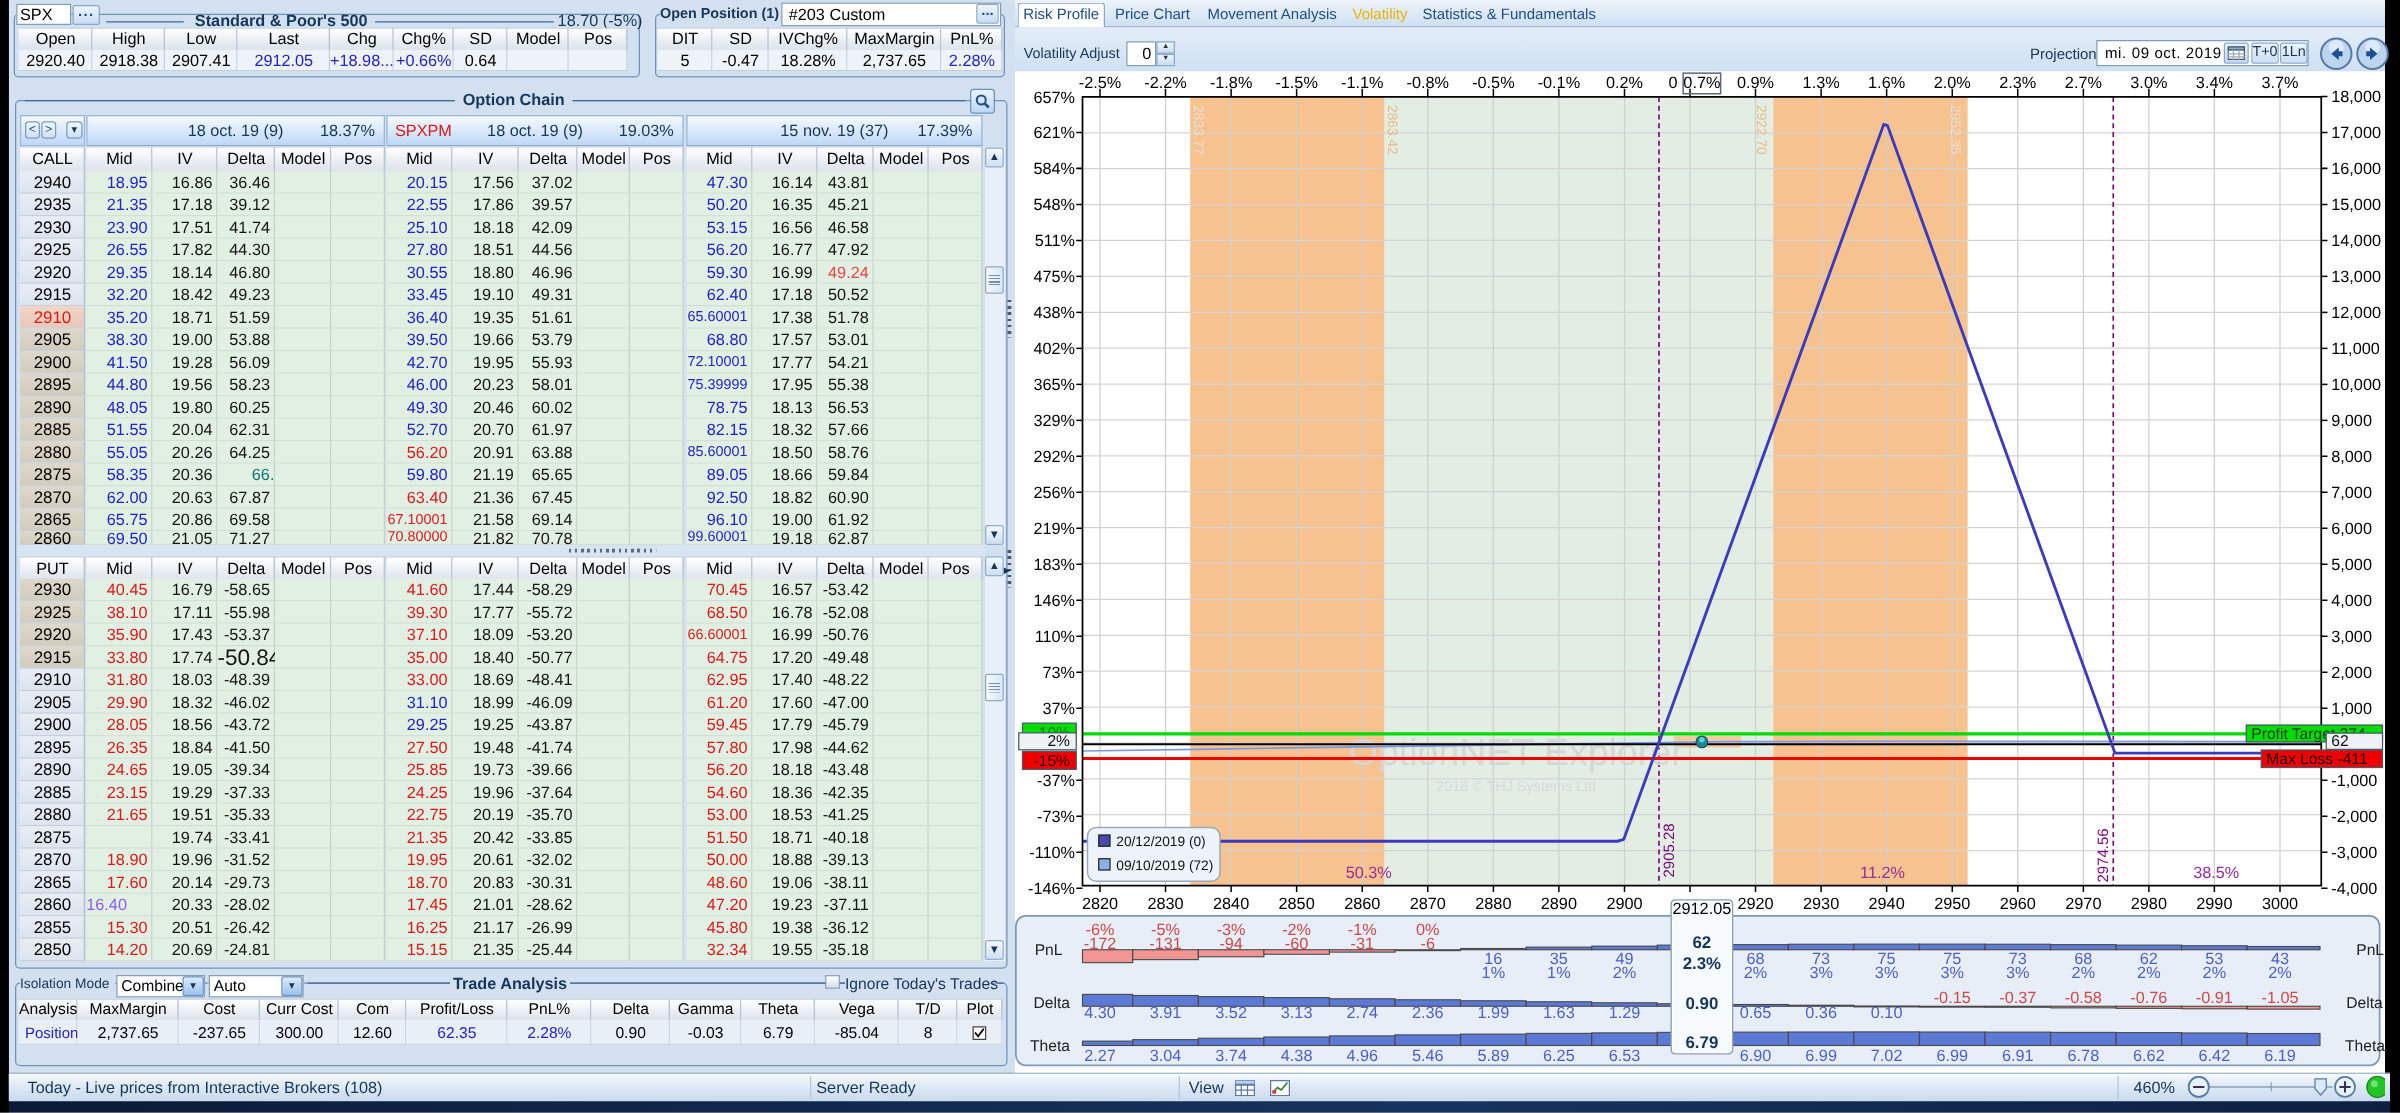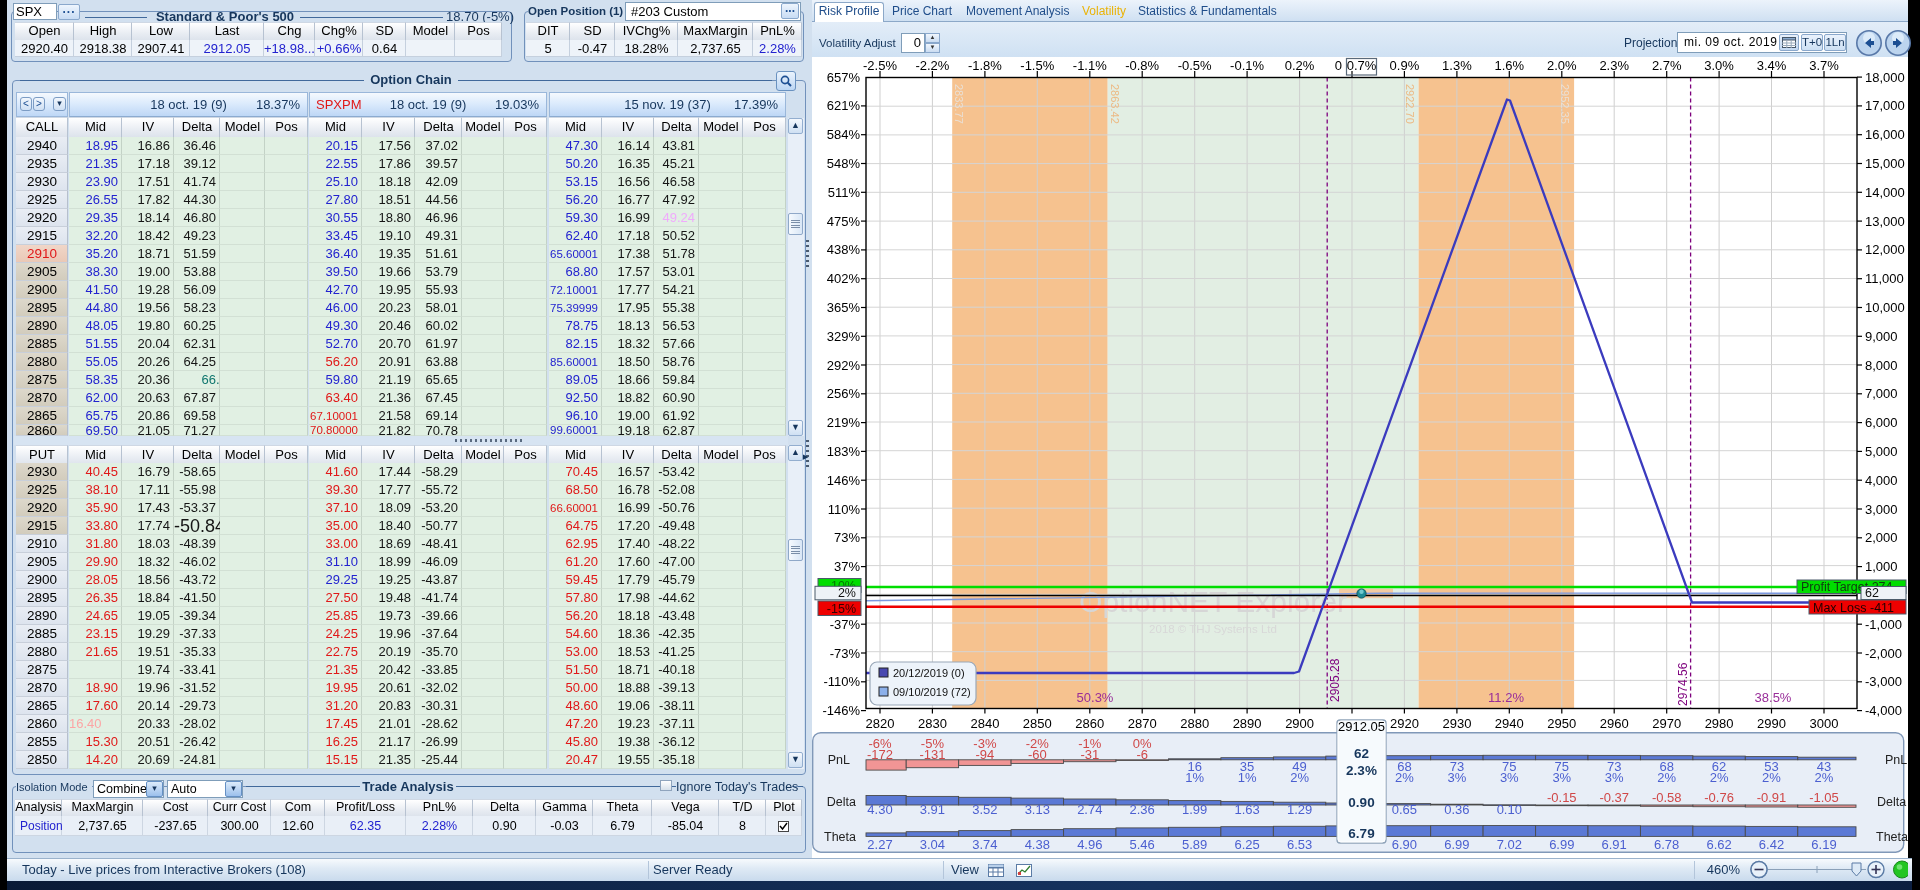--- a/index.html
+++ b/index.html
@@ -261,21 +261,21 @@
 <div class="num" style="position:absolute;left:362px;top:209px;width:53px;height:18px;font-size:13px;color:#151515;overflow:hidden;line-height:18px;">18.80</div>
 <div class="gcell" style="position:absolute;left:415px;top:209px;width:47px;height:18px;background:#e1f0e3;overflow:hidden;"></div>
 <div class="num" style="position:absolute;left:415px;top:209px;width:47px;height:18px;font-size:13px;color:#151515;overflow:hidden;line-height:18px;">46.96</div>
 <div class="gcell" style="position:absolute;left:462px;top:209px;width:42px;height:18px;background:#e1f0e3;overflow:hidden;"></div>
 <div class="gcell" style="position:absolute;left:504px;top:209px;width:43px;height:18px;background:#e1f0e3;overflow:hidden;"></div>
 <div class="gcell" style="position:absolute;left:549px;top:209px;width:53px;height:18px;background:#e1f0e3;overflow:hidden;"></div>
 <div class="num" style="position:absolute;left:549px;top:209px;width:53px;height:18px;font-size:13px;color:#2222cf;overflow:hidden;line-height:18px;">59.30</div>
 <div class="gcell" style="position:absolute;left:602px;top:209px;width:52px;height:18px;background:#e1f0e3;overflow:hidden;"></div>
 <div class="num" style="position:absolute;left:602px;top:209px;width:52px;height:18px;font-size:13px;color:#151515;overflow:hidden;line-height:18px;">16.99</div>
 <div class="gcell" style="position:absolute;left:654px;top:209px;width:45px;height:18px;background:#e1f0e3;overflow:hidden;"></div>
-<div class="num" style="position:absolute;left:654px;top:209px;width:45px;height:18px;font-size:13px;color:#f0abfc;overflow:hidden;line-height:18px;">49.24</div>
+<div class="num" style="position:absolute;left:654px;top:209px;width:45px;height:18px;font-size:13px;color:#ef4444;overflow:hidden;line-height:18px;">49.24</div>
 <div class="gcell" style="position:absolute;left:699px;top:209px;width:44px;height:18px;background:#e1f0e3;overflow:hidden;"></div>
 <div class="gcell" style="position:absolute;left:743px;top:209px;width:43px;height:18px;background:#e1f0e3;overflow:hidden;"></div>
 <div style="position:absolute;left:16px;top:227px;width:52px;height:18px;background:linear-gradient(#e9edf4,#dde4ee);border-right:1px solid #b6bfcc;border-bottom:1px solid #c8cfda;overflow:hidden;"></div>
 <div style="position:absolute;left:16px;top:227px;width:52px;height:18px;font-size:13.5px;text-align:center;color:#000;overflow:hidden;line-height:18px;">2915</div>
 <div class="gcell" style="position:absolute;left:69px;top:227px;width:53px;height:18px;background:#e1f0e3;overflow:hidden;"></div>
 <div class="num" style="position:absolute;left:69px;top:227px;width:53px;height:18px;font-size:13px;color:#2222cf;overflow:hidden;line-height:18px;">32.20</div>
 <div class="gcell" style="position:absolute;left:122px;top:227px;width:52px;height:18px;background:#e1f0e3;overflow:hidden;"></div>
 <div class="num" style="position:absolute;left:122px;top:227px;width:52px;height:18px;font-size:13px;color:#151515;overflow:hidden;line-height:18px;">18.42</div>
 <div class="gcell" style="position:absolute;left:174px;top:227px;width:46px;height:18px;background:#e1f0e3;overflow:hidden;"></div>
 <div class="num" style="position:absolute;left:174px;top:227px;width:46px;height:18px;font-size:13px;color:#151515;overflow:hidden;line-height:18px;">49.23</div>
@@ -961,39 +961,39 @@
 <div style="position:absolute;left:16px;top:697px;width:52px;height:18px;font-size:13.5px;text-align:center;color:#000;overflow:hidden;line-height:18px;">2865</div>
 <div class="gcell" style="position:absolute;left:69px;top:697px;width:53px;height:18px;background:#e1f0e3;overflow:hidden;"></div>
 <div class="num" style="position:absolute;left:69px;top:697px;width:53px;height:18px;font-size:13px;color:#e01818;overflow:hidden;line-height:18px;">17.60</div>
 <div class="gcell" style="position:absolute;left:122px;top:697px;width:52px;height:18px;background:#e1f0e3;overflow:hidden;"></div>
 <div class="num" style="position:absolute;left:122px;top:697px;width:52px;height:18px;font-size:13px;color:#151515;overflow:hidden;line-height:18px;">20.14</div>
 <div class="gcell" style="position:absolute;left:174px;top:697px;width:46px;height:18px;background:#e1f0e3;overflow:hidden;"></div>
 <div class="num" style="position:absolute;left:174px;top:697px;width:46px;height:18px;font-size:13px;color:#151515;overflow:hidden;line-height:18px;">-29.73</div>
 <div class="gcell" style="position:absolute;left:220px;top:697px;width:45px;height:18px;background:#e1f0e3;overflow:hidden;"></div>
 <div class="gcell" style="position:absolute;left:265px;top:697px;width:43px;height:18px;background:#e1f0e3;overflow:hidden;"></div>
 <div class="gcell" style="position:absolute;left:309px;top:697px;width:53px;height:18px;background:#e1f0e3;overflow:hidden;"></div>
-<div class="num" style="position:absolute;left:309px;top:697px;width:53px;height:18px;font-size:13px;color:#e01818;overflow:hidden;line-height:18px;">31.20</div>
+<div class="num" style="position:absolute;left:309px;top:697px;width:53px;height:18px;font-size:13px;color:#e01818;overflow:hidden;line-height:18px;">18.70</div>
 <div class="gcell" style="position:absolute;left:362px;top:697px;width:53px;height:18px;background:#e1f0e3;overflow:hidden;"></div>
 <div class="num" style="position:absolute;left:362px;top:697px;width:53px;height:18px;font-size:13px;color:#151515;overflow:hidden;line-height:18px;">20.83</div>
 <div class="gcell" style="position:absolute;left:415px;top:697px;width:47px;height:18px;background:#e1f0e3;overflow:hidden;"></div>
 <div class="num" style="position:absolute;left:415px;top:697px;width:47px;height:18px;font-size:13px;color:#151515;overflow:hidden;line-height:18px;">-30.31</div>
 <div class="gcell" style="position:absolute;left:462px;top:697px;width:42px;height:18px;background:#e1f0e3;overflow:hidden;"></div>
 <div class="gcell" style="position:absolute;left:504px;top:697px;width:43px;height:18px;background:#e1f0e3;overflow:hidden;"></div>
 <div class="gcell" style="position:absolute;left:549px;top:697px;width:53px;height:18px;background:#e1f0e3;overflow:hidden;"></div>
 <div class="num" style="position:absolute;left:549px;top:697px;width:53px;height:18px;font-size:13px;color:#e01818;overflow:hidden;line-height:18px;">48.60</div>
 <div class="gcell" style="position:absolute;left:602px;top:697px;width:52px;height:18px;background:#e1f0e3;overflow:hidden;"></div>
 <div class="num" style="position:absolute;left:602px;top:697px;width:52px;height:18px;font-size:13px;color:#151515;overflow:hidden;line-height:18px;">19.06</div>
 <div class="gcell" style="position:absolute;left:654px;top:697px;width:45px;height:18px;background:#e1f0e3;overflow:hidden;"></div>
 <div class="num" style="position:absolute;left:654px;top:697px;width:45px;height:18px;font-size:13px;color:#151515;overflow:hidden;line-height:18px;">-38.11</div>
 <div class="gcell" style="position:absolute;left:699px;top:697px;width:44px;height:18px;background:#e1f0e3;overflow:hidden;"></div>
 <div class="gcell" style="position:absolute;left:743px;top:697px;width:43px;height:18px;background:#e1f0e3;overflow:hidden;"></div>
 <div style="position:absolute;left:16px;top:715px;width:52px;height:18px;background:linear-gradient(#e9edf4,#dde4ee);border-right:1px solid #b6bfcc;border-bottom:1px solid #c8cfda;overflow:hidden;"></div>
 <div style="position:absolute;left:16px;top:715px;width:52px;height:18px;font-size:13.5px;text-align:center;color:#000;overflow:hidden;line-height:18px;">2860</div>
 <div class="gcell" style="position:absolute;left:69px;top:715px;width:53px;height:18px;background:#e1f0e3;overflow:hidden;"></div>
-<div class="num" style="position:absolute;left:69px;top:715px;width:35px;height:18px;font-size:13px;color:#fca5a5;overflow:hidden;line-height:18px;">16.40</div>
+<div class="num" style="position:absolute;left:69px;top:715px;width:35px;height:18px;font-size:13px;color:#8b5cf6;overflow:hidden;line-height:18px;">16.40</div>
 <div class="gcell" style="position:absolute;left:122px;top:715px;width:52px;height:18px;background:#e1f0e3;overflow:hidden;"></div>
 <div class="num" style="position:absolute;left:122px;top:715px;width:52px;height:18px;font-size:13px;color:#151515;overflow:hidden;line-height:18px;">20.33</div>
 <div class="gcell" style="position:absolute;left:174px;top:715px;width:46px;height:18px;background:#e1f0e3;overflow:hidden;"></div>
 <div class="num" style="position:absolute;left:174px;top:715px;width:46px;height:18px;font-size:13px;color:#151515;overflow:hidden;line-height:18px;">-28.02</div>
 <div class="gcell" style="position:absolute;left:220px;top:715px;width:45px;height:18px;background:#e1f0e3;overflow:hidden;"></div>
 <div class="gcell" style="position:absolute;left:265px;top:715px;width:43px;height:18px;background:#e1f0e3;overflow:hidden;"></div>
 <div class="gcell" style="position:absolute;left:309px;top:715px;width:53px;height:18px;background:#e1f0e3;overflow:hidden;"></div>
 <div class="num" style="position:absolute;left:309px;top:715px;width:53px;height:18px;font-size:13px;color:#e01818;overflow:hidden;line-height:18px;">17.45</div>
 <div class="gcell" style="position:absolute;left:362px;top:715px;width:53px;height:18px;background:#e1f0e3;overflow:hidden;"></div>
 <div class="num" style="position:absolute;left:362px;top:715px;width:53px;height:18px;font-size:13px;color:#151515;overflow:hidden;line-height:18px;">21.01</div>
@@ -1047,21 +1047,21 @@
 <div class="gcell" style="position:absolute;left:265px;top:751px;width:43px;height:18px;background:#e1f0e3;overflow:hidden;"></div>
 <div class="gcell" style="position:absolute;left:309px;top:751px;width:53px;height:18px;background:#e1f0e3;overflow:hidden;"></div>
 <div class="num" style="position:absolute;left:309px;top:751px;width:53px;height:18px;font-size:13px;color:#e01818;overflow:hidden;line-height:18px;">15.15</div>
 <div class="gcell" style="position:absolute;left:362px;top:751px;width:53px;height:18px;background:#e1f0e3;overflow:hidden;"></div>
 <div class="num" style="position:absolute;left:362px;top:751px;width:53px;height:18px;font-size:13px;color:#151515;overflow:hidden;line-height:18px;">21.35</div>
 <div class="gcell" style="position:absolute;left:415px;top:751px;width:47px;height:18px;background:#e1f0e3;overflow:hidden;"></div>
 <div class="num" style="position:absolute;left:415px;top:751px;width:47px;height:18px;font-size:13px;color:#151515;overflow:hidden;line-height:18px;">-25.44</div>
 <div class="gcell" style="position:absolute;left:462px;top:751px;width:42px;height:18px;background:#e1f0e3;overflow:hidden;"></div>
 <div class="gcell" style="position:absolute;left:504px;top:751px;width:43px;height:18px;background:#e1f0e3;overflow:hidden;"></div>
 <div class="gcell" style="position:absolute;left:549px;top:751px;width:53px;height:18px;background:#e1f0e3;overflow:hidden;"></div>
-<div class="num" style="position:absolute;left:549px;top:751px;width:53px;height:18px;font-size:13px;color:#e01818;overflow:hidden;line-height:18px;">20.47</div>
+<div class="num" style="position:absolute;left:549px;top:751px;width:53px;height:18px;font-size:13px;color:#e01818;overflow:hidden;line-height:18px;">32.34</div>
 <div class="gcell" style="position:absolute;left:602px;top:751px;width:52px;height:18px;background:#e1f0e3;overflow:hidden;"></div>
 <div class="num" style="position:absolute;left:602px;top:751px;width:52px;height:18px;font-size:13px;color:#151515;overflow:hidden;line-height:18px;">19.55</div>
 <div class="gcell" style="position:absolute;left:654px;top:751px;width:45px;height:18px;background:#e1f0e3;overflow:hidden;"></div>
 <div class="num" style="position:absolute;left:654px;top:751px;width:45px;height:18px;font-size:13px;color:#151515;overflow:hidden;line-height:18px;">-35.18</div>
 <div class="gcell" style="position:absolute;left:699px;top:751px;width:44px;height:18px;background:#e1f0e3;overflow:hidden;"></div>
 <div class="gcell" style="position:absolute;left:743px;top:751px;width:43px;height:18px;background:#e1f0e3;overflow:hidden;"></div>
 <div style="position:absolute;left:308px;top:445px;width:1px;height:324px;background:#d2e0ef;"></div>
 <div style="position:absolute;left:548px;top:445px;width:1px;height:324px;background:#d2e0ef;"></div>
 <div style="position:absolute;left:788px;top:118px;width:16px;height:318px;background:#e8eff8;"></div>
 <div style="position:absolute;left:788px;top:118px;width:15px;height:16px;background:linear-gradient(#f4f8fd,#cfe0f3);border:1px solid #93aecf;border-radius:2px;"></div>

